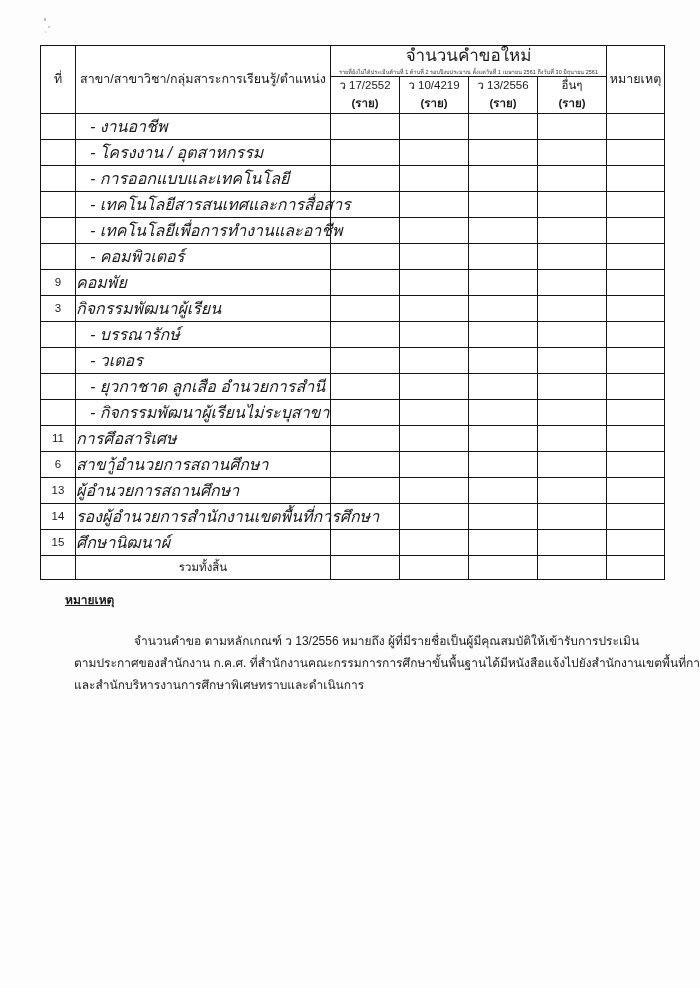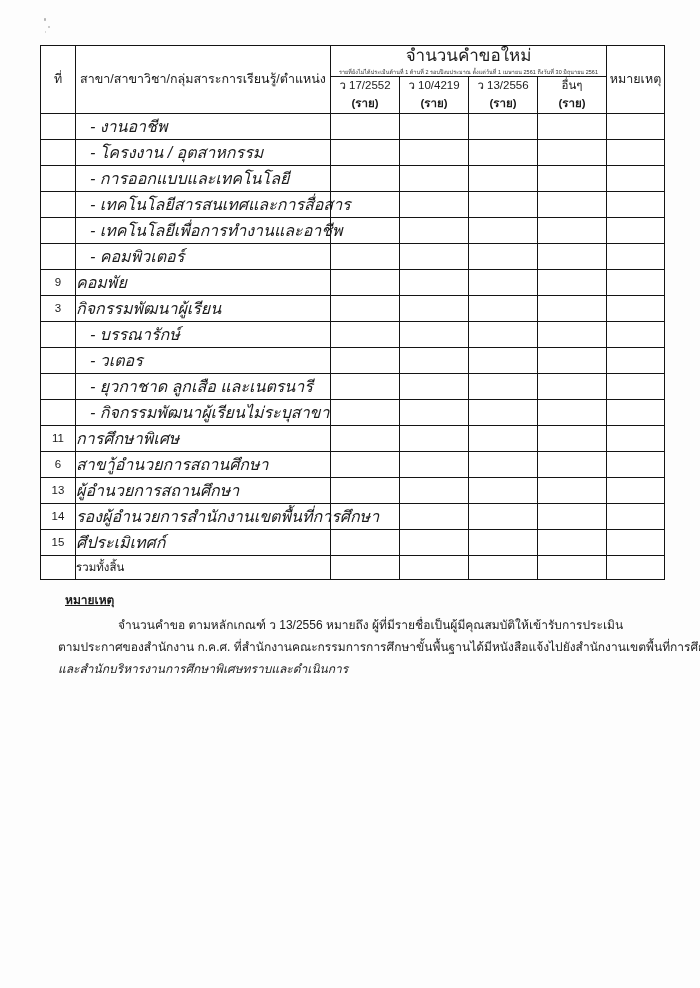--- a/index.html
+++ b/index.html
@@ -109,48 +109,49 @@
     font-size: 16px;
     padding-left: 10px;
     height: 23px;
     white-space: nowrap;
     font-style: italic;
   }
   td.cell-name.indent { padding-left: 14px; }
   td.cell-num { height: 23px; }
   td.cell-note { height: 23px; }
   td.cell-total {
+    text-align: center;
     font-size: 11.5px;
     height: 23px;
   }
 
   
   .notes {
     position: absolute;
     left: 40px;
     top: 590px;
     width: 620px;
   }
   .notes-title {
     font-size: 12px;
     font-weight: bold;
     text-decoration: underline;
     margin: 0 0 5px 25px;
     display: inline-block;
   }
-  .notes-body { margin: 0; }
+  .notes-body { margin: 16px; }
   .note-line {
     font-size: 12px;
     line-height: 22px;
     margin: 0;
     white-space: nowrap;
   }
   .note-line.l1 { padding-left: 78px; }
   .note-line.l2 { padding-left: 18px; }
-  .note-line.l3 { padding-left: 18px; font-style: italic; }
+  .note-line.l3 { padding-left: 18px; }
 </style>
 </head>
 <body>
 
 <div class="page">
 
   <div class="speck s1"></div>
   <div class="speck s2"></div>
   <div class="speck s3"></div>
 
@@ -280,39 +281,39 @@
             <td class="cell-no"></td>
             <td class="cell-name indent">- วเตอร</td>
             <td class="cell-num"></td>
             <td class="cell-num"></td>
             <td class="cell-num"></td>
             <td class="cell-num"></td>
             <td class="cell-note"></td>
           </tr>
           <tr>
             <td class="cell-no"></td>
-            <td class="cell-name indent">- ยุวกาชาด  ลูกเสือ  และเนตรนารี</td>
+            <td class="cell-name indent">- ยุวกาชาด  ลูกเสือ  อำนวยการสำนี</td>
             <td class="cell-num"></td>
             <td class="cell-num"></td>
             <td class="cell-num"></td>
             <td class="cell-num"></td>
             <td class="cell-note"></td>
           </tr>
           <tr>
             <td class="cell-no"></td>
             <td class="cell-name indent">- กิจกรรมพัฒนาผู้เรียนไม่ระบุสาขา</td>
             <td class="cell-num"></td>
             <td class="cell-num"></td>
             <td class="cell-num"></td>
             <td class="cell-num"></td>
             <td class="cell-note"></td>
           </tr>
           <tr>
             <td class="cell-no">11</td>
-            <td class="cell-name">การศึกษาพิเศษ</td>
+            <td class="cell-name">การศึอสาริเศษ</td>
             <td class="cell-num"></td>
             <td class="cell-num"></td>
             <td class="cell-num"></td>
             <td class="cell-num"></td>
             <td class="cell-note"></td>
           </tr>
           <tr>
             <td class="cell-no">6</td>
             <td class="cell-name">สาขาู้อำนวยการสถานศึกษา</td>
             <td class="cell-num"></td>
@@ -334,21 +335,21 @@
             <td class="cell-no">14</td>
             <td class="cell-name">รองผู้อำนวยการสำนักงานเขตพื้นที่การศึกษา</td>
             <td class="cell-num"></td>
             <td class="cell-num"></td>
             <td class="cell-num"></td>
             <td class="cell-num"></td>
             <td class="cell-note"></td>
           </tr>
           <tr>
             <td class="cell-no">15</td>
-            <td class="cell-name">ศึประเมิเทศก์</td>
+            <td class="cell-name">ศึกษานิฒนาผ์</td>
             <td class="cell-num"></td>
             <td class="cell-num"></td>
             <td class="cell-num"></td>
             <td class="cell-num"></td>
             <td class="cell-note"></td>
           </tr>
         </tbody>
       <tfoot>
         <tr>
           <td class="cell-no"></td>

